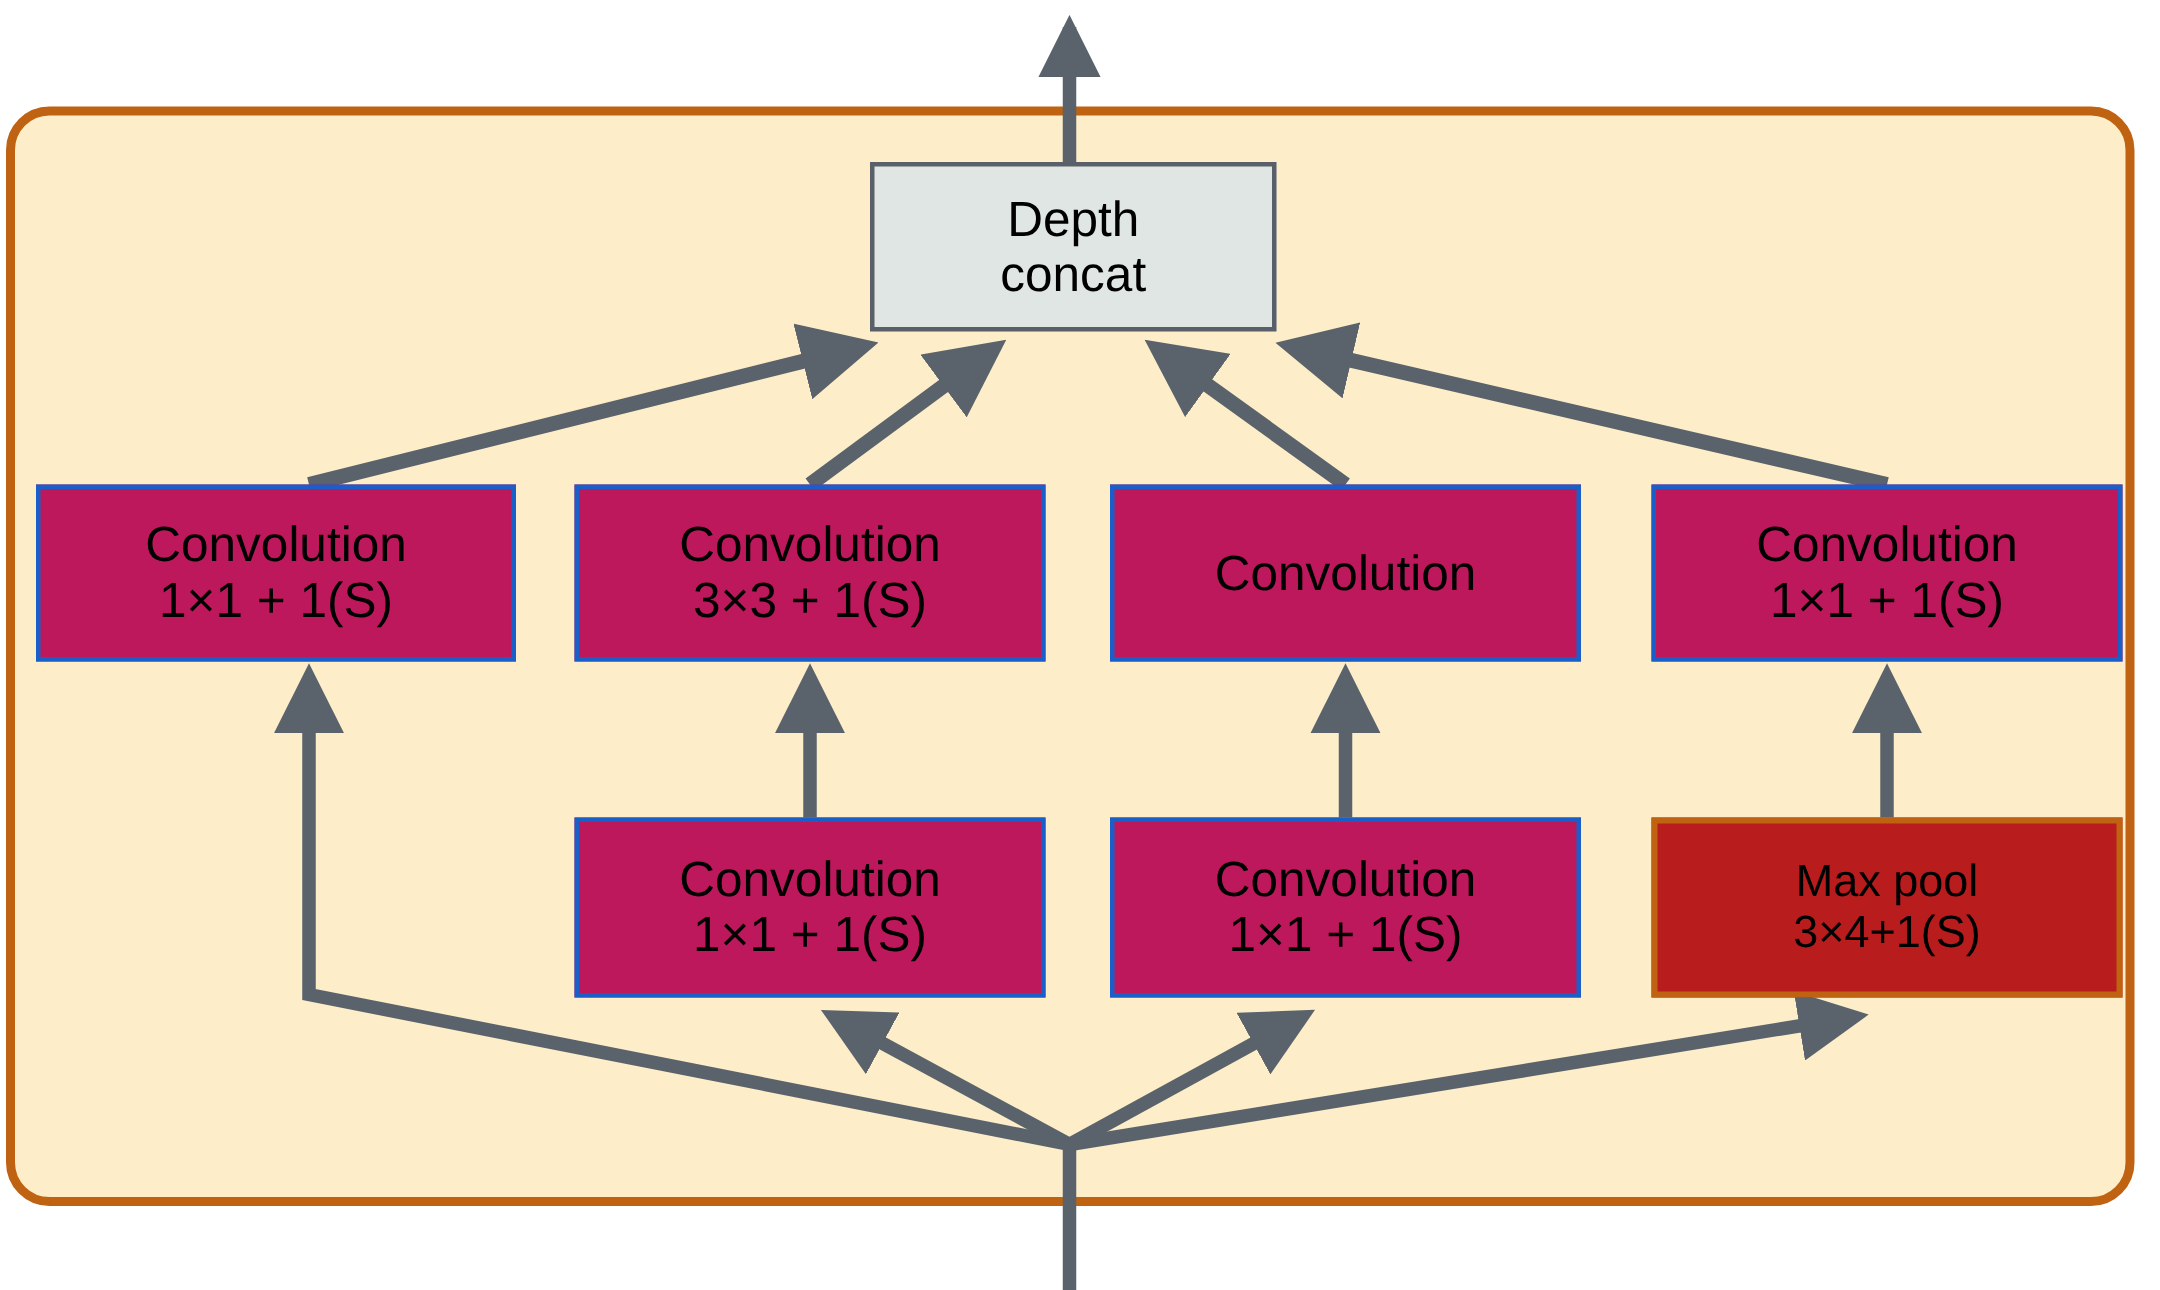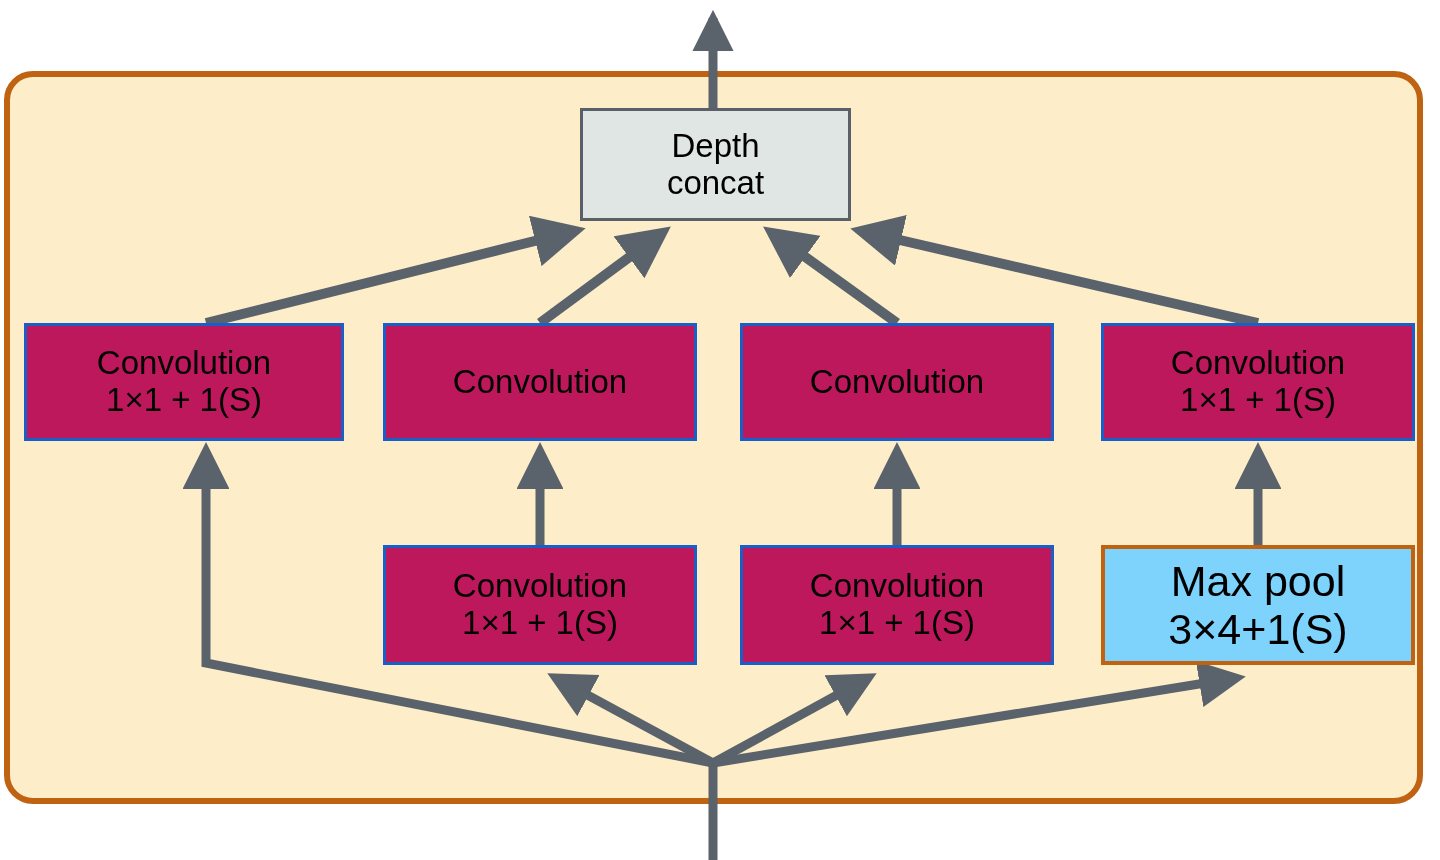--- a/index.html
+++ b/index.html
@@ -38,23 +38,23 @@
     background: #be185d;
     border: 3px solid #1a5fc8;
     font-size: 33px;
   }
   .node-concat {
     background: #dfe6e3;
     border: 3px solid #596069;
     font-size: 33px;
   }
   .node-pool {
-    background: #7dd3fc;
+    background: #b91c1c;
     border: 4px solid #bf6211;
-    font-size: 43px;
+    font-size: 30px;
   }
   .node-line {
     display: block;
   }
 </style>
 </head>
 <body>
 
 <div id="canvas">
 
@@ -102,20 +102,21 @@
     <span class="node-line">concat</span>
   </div>
 
   <div class="node-box node-conv" style="left:24px; top:323px; width:320px; height:118px;">
     <span class="node-line">Convolution</span>
     <span class="node-line">1×1 + 1(S)</span>
   </div>
 
   <div class="node-box node-conv" style="left:383px; top:323px; width:314px; height:118px;">
     <span class="node-line">Convolution</span>
+    <span class="node-line">3×3 + 1(S)</span>
   </div>
 
   <div class="node-box node-conv" style="left:740px; top:323px; width:314px; height:118px;">
     <span class="node-line">Convolution</span>
   </div>
 
   <div class="node-box node-conv" style="left:1101px; top:323px; width:314px; height:118px;">
     <span class="node-line">Convolution</span>
     <span class="node-line">1×1 + 1(S)</span>
   </div>

